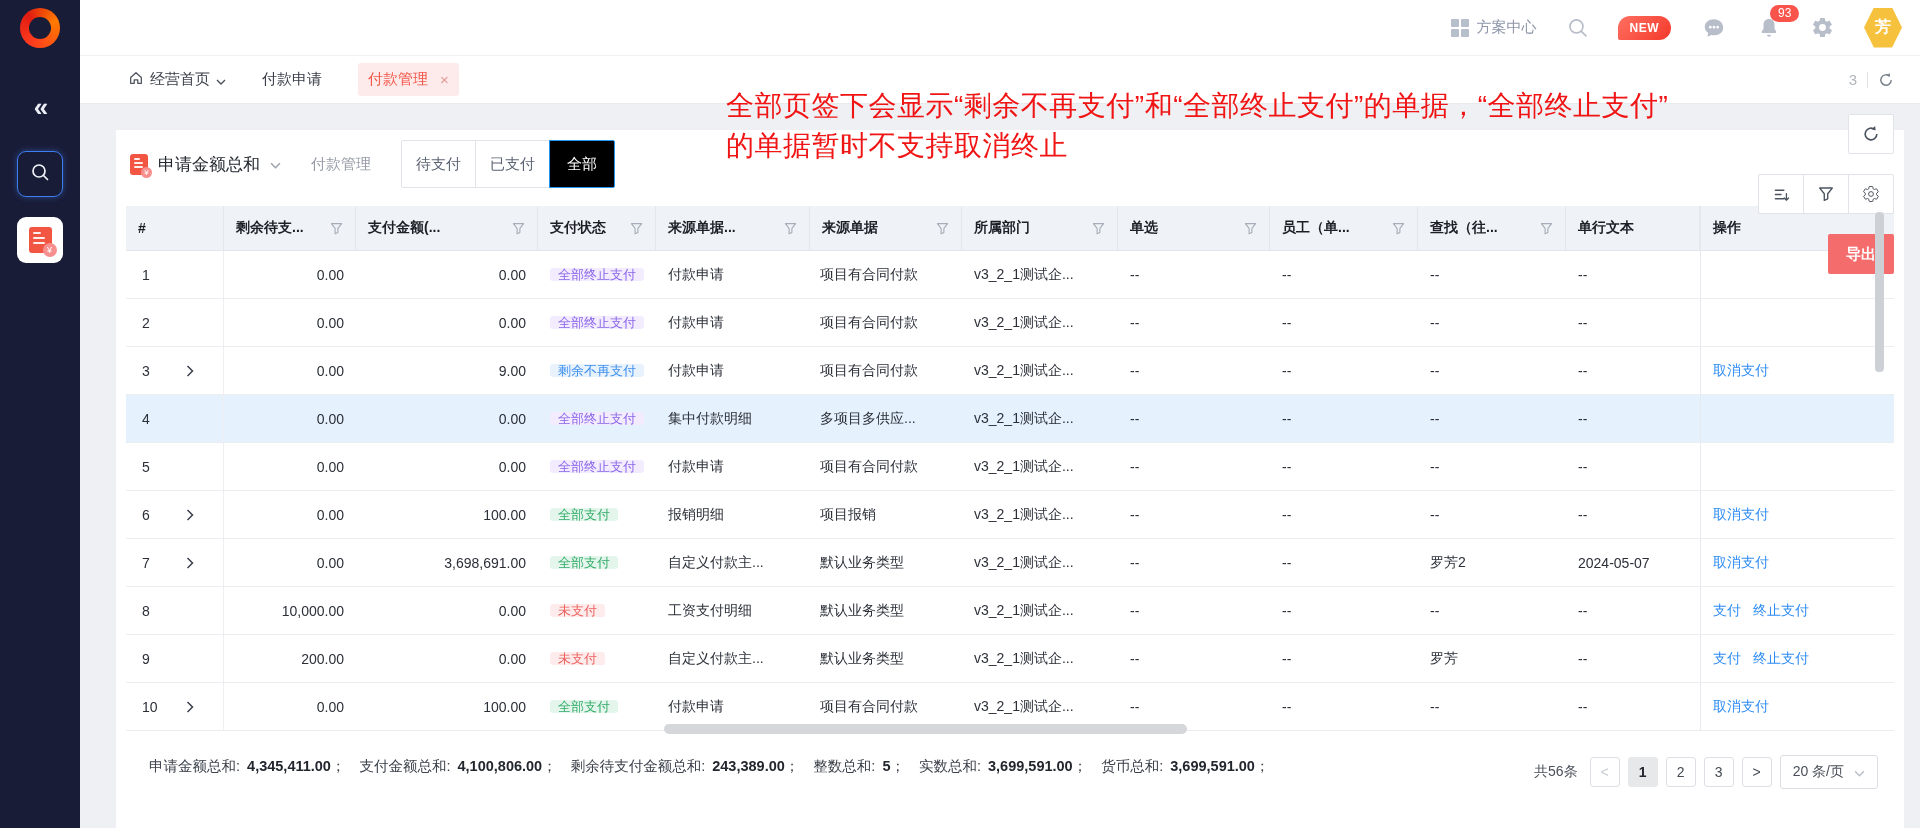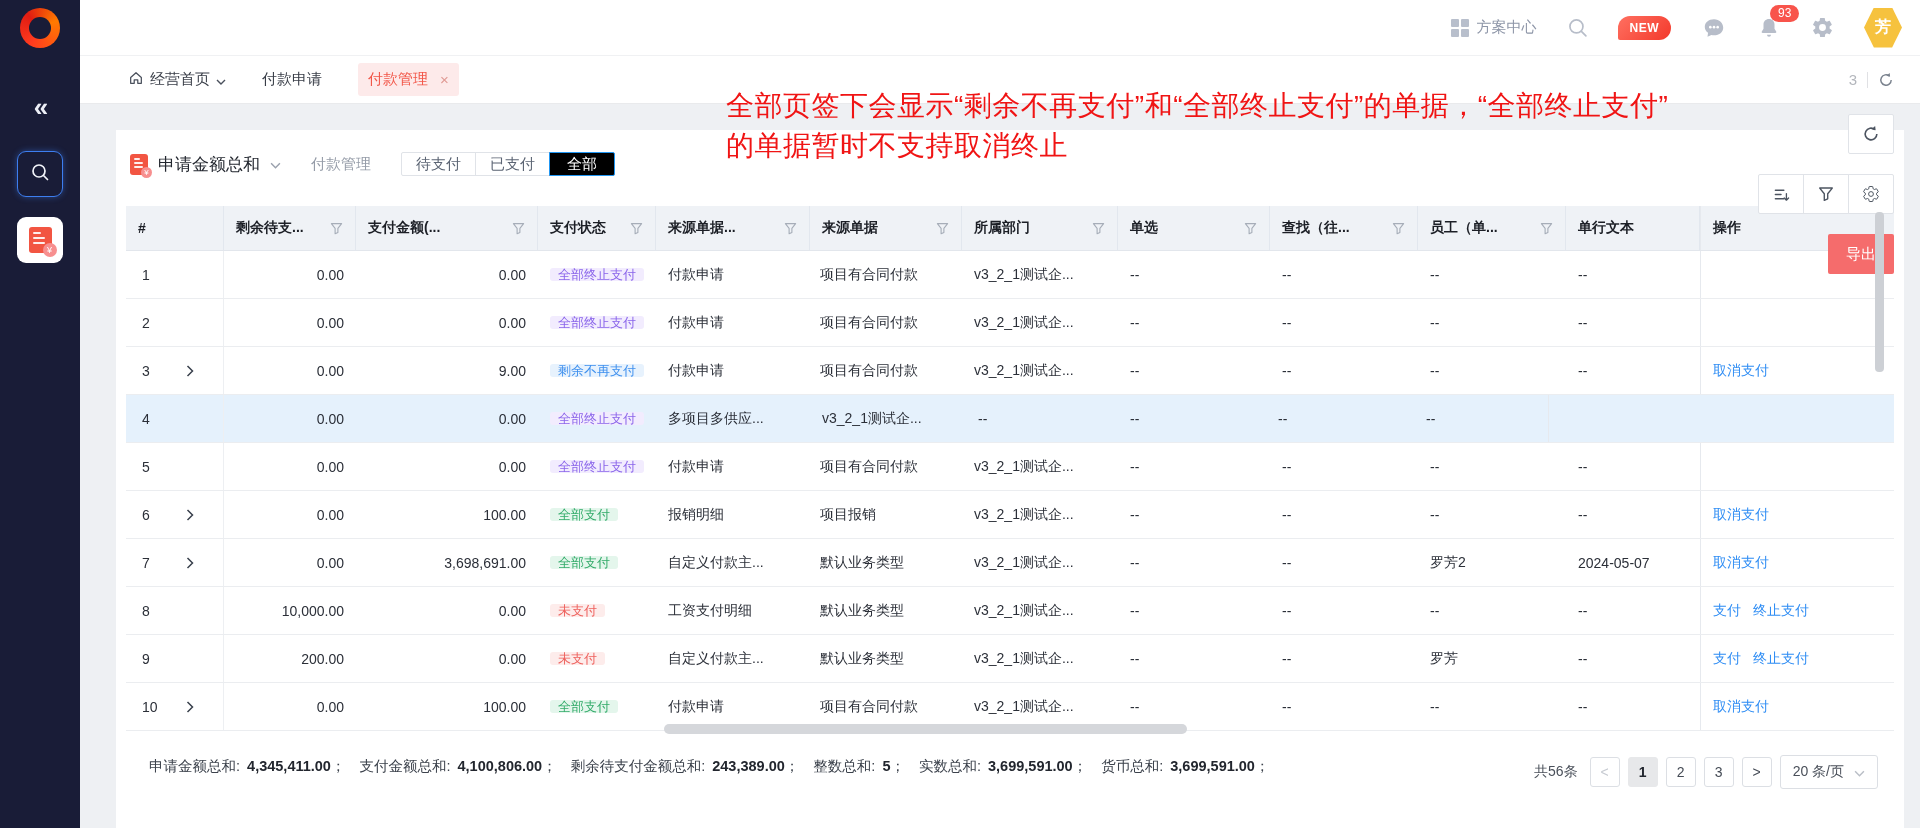--- a/index.html
+++ b/index.html
@@ -67,40 +67,40 @@
 
   
   .content { position:absolute; left:80px; top:104px; right:0; bottom:0; background:#eef0f3; }
   .card { position:absolute; left:36px; right:16px; top:26px; bottom:0; background:#fff; padding:14px 10px 0 10px; }
 
   
   .toolbar { display:flex; align-items:center; height:40px; padding-left:4px; }
   .view-title { display:flex; align-items:center; gap:10px; font-size:17px; color:#23272f; cursor:pointer; }
   .module-label { margin-left:30px; font-size:15px; color:#959ca8; }
   .segments { display:flex; margin-left:30px; }
-  .seg { min-width:66px; height:24px; padding:3px 14px; display:flex; align-items:center; justify-content:center;
+  .seg { min-width:66px; height:48px; padding:3px 14px; display:flex; align-items:center; justify-content:center;
     border:1px solid #e0e3e8; margin-left:-1px; background:#fff; color:#5c6574; font-size:15px; cursor:pointer; }
   .seg:first-child { margin-left:0; border-radius:2px 0 0 2px; }
   .seg:last-child { border-radius:0 2px 2px 0; }
   .seg-active { background:#000000; border-color:#2197f3; color:#fff; }
   .toolbar-right { margin-left:auto; display:flex; align-items:flex-end; gap:20px;flex-direction:column; }
   .searchbox { display:flex; align-items:center; width:200px; height:40px; border:1px solid #e0e3e8; border-radius:2px; }
   .searchbox input { flex:1; border:none; outline:none; font-size:14px; color:#333; padding:0 10px; min-width:0;
     font-family:inherit; }
   .searchbox input::placeholder { color:#bdc3cd; }
   .searchbox .mag { width:42px; height:100%; display:flex; align-items:center; justify-content:center;
     color:#545c68; border-left:1px solid #f0f1f4; cursor:pointer; }
   .sqbtn { width:46px; height:40px; border:1px solid #e0e3e8; border-radius:2px; background:#fff;
     display:flex; align-items:center; justify-content:center; color:#4c5460; cursor:pointer; }
   .btngroup { display:flex; }
   .btngroup .sqbtn { border-radius:0; margin-left:-1px; }
   .btngroup .sqbtn:first-child { margin-left:0; border-radius:2px 0 0 2px; }
   .btngroup .sqbtn:last-child { border-radius:0 2px 2px 0; }
   .export-btn { margin-left:6px; width:66px; height:40px; background:#f56c6c; color:#fff; font-size:15px;
-    border:none; border-radius:2px; cursor:pointer; font-family:inherit; }
+    border:none; border-radius:2px; cursor:pointer; font-family:inherit;font-weight:bold; }
 
   
   .tablewrap { margin-top:22px; }
   .thead { display:flex; background:#eff2f6; border-bottom:1px solid #e2e6ec; }
   .th { height:44px; display:flex; align-items:center; justify-content:space-between; padding:0 12px;
     font-size:14px; font-weight:bold; color:#1c1f26; border-right:1px solid #e2e7ee; overflow:hidden; white-space:nowrap; }
   .th:last-child { border-right:none; }
   .funnel { color:#a6adb8; display:flex; cursor:pointer; flex:0 0 auto; margin-left:6px; }
   .tr { display:flex; border-bottom:1px solid #ebedf0; background:#fff; cursor:pointer; }
   .tr-hl { background:#e5f1fc; }
@@ -359,30 +359,30 @@
             </span>
           </div>
           <div class="th col-single_select">
             <span class="th-label">单选</span>
             <span class="funnel">
               <svg width="13" height="13" viewBox="0 0 14 14">
                 <path d="M1.5 1.8h11L8.5 6.8v4.4l-3 1.4V6.8z" fill="none" stroke="currentColor" stroke-width="1.2" stroke-linejoin="round"></path>
               </svg>
             </span>
           </div>
+          <div class="th col-employee">
+            <span class="th-label">员工（单...</span>
+            <span class="funnel">
+              <svg width="13" height="13" viewBox="0 0 14 14">
+                <path d="M1.5 1.8h11L8.5 6.8v4.4l-3 1.4V6.8z" fill="none" stroke="currentColor" stroke-width="1.2" stroke-linejoin="round"></path>
+              </svg>
+            </span>
+          </div>
           <div class="th col-lookup">
             <span class="th-label">查找（往...</span>
-            <span class="funnel">
-              <svg width="13" height="13" viewBox="0 0 14 14">
-                <path d="M1.5 1.8h11L8.5 6.8v4.4l-3 1.4V6.8z" fill="none" stroke="currentColor" stroke-width="1.2" stroke-linejoin="round"></path>
-              </svg>
-            </span>
-          </div>
-          <div class="th col-employee">
-            <span class="th-label">员工（单...</span>
             <span class="funnel">
               <svg width="13" height="13" viewBox="0 0 14 14">
                 <path d="M1.5 1.8h11L8.5 6.8v4.4l-3 1.4V6.8z" fill="none" stroke="currentColor" stroke-width="1.2" stroke-linejoin="round"></path>
               </svg>
             </span>
           </div>
           <div class="th col-text">
             <span class="th-label">单行文本</span>
           </div>
           <div class="th col-actions">
@@ -453,20 +453,21 @@
           </div>
           <div class="tr tr-hl">
             <div class="td col-num">
               <span class="rnum">4</span>
             </div>
             <div class="td col-remaining t-right">0.00</div>
             <div class="td col-amount t-right">0.00</div>
             <div class="td col-status">
               <span class="badge" style="background: rgb(242, 236, 254); color: rgb(138, 101, 234);">全部终止支付</span>
             </div>
+            <div class="td col-source_doc">集中付款明细</div>
             <div class="td col-source_type">多项目多供应...</div>
             <div class="td col-department">v3_2_1测试企...</div>
             <div class="td col-single_select">--</div>
             <div class="td col-lookup">--</div>
             <div class="td col-employee">--</div>
             <div class="td col-text">--</div>
             <div class="td col-actions"></div>
           </div>
           <div class="tr">
             <div class="td col-num">

